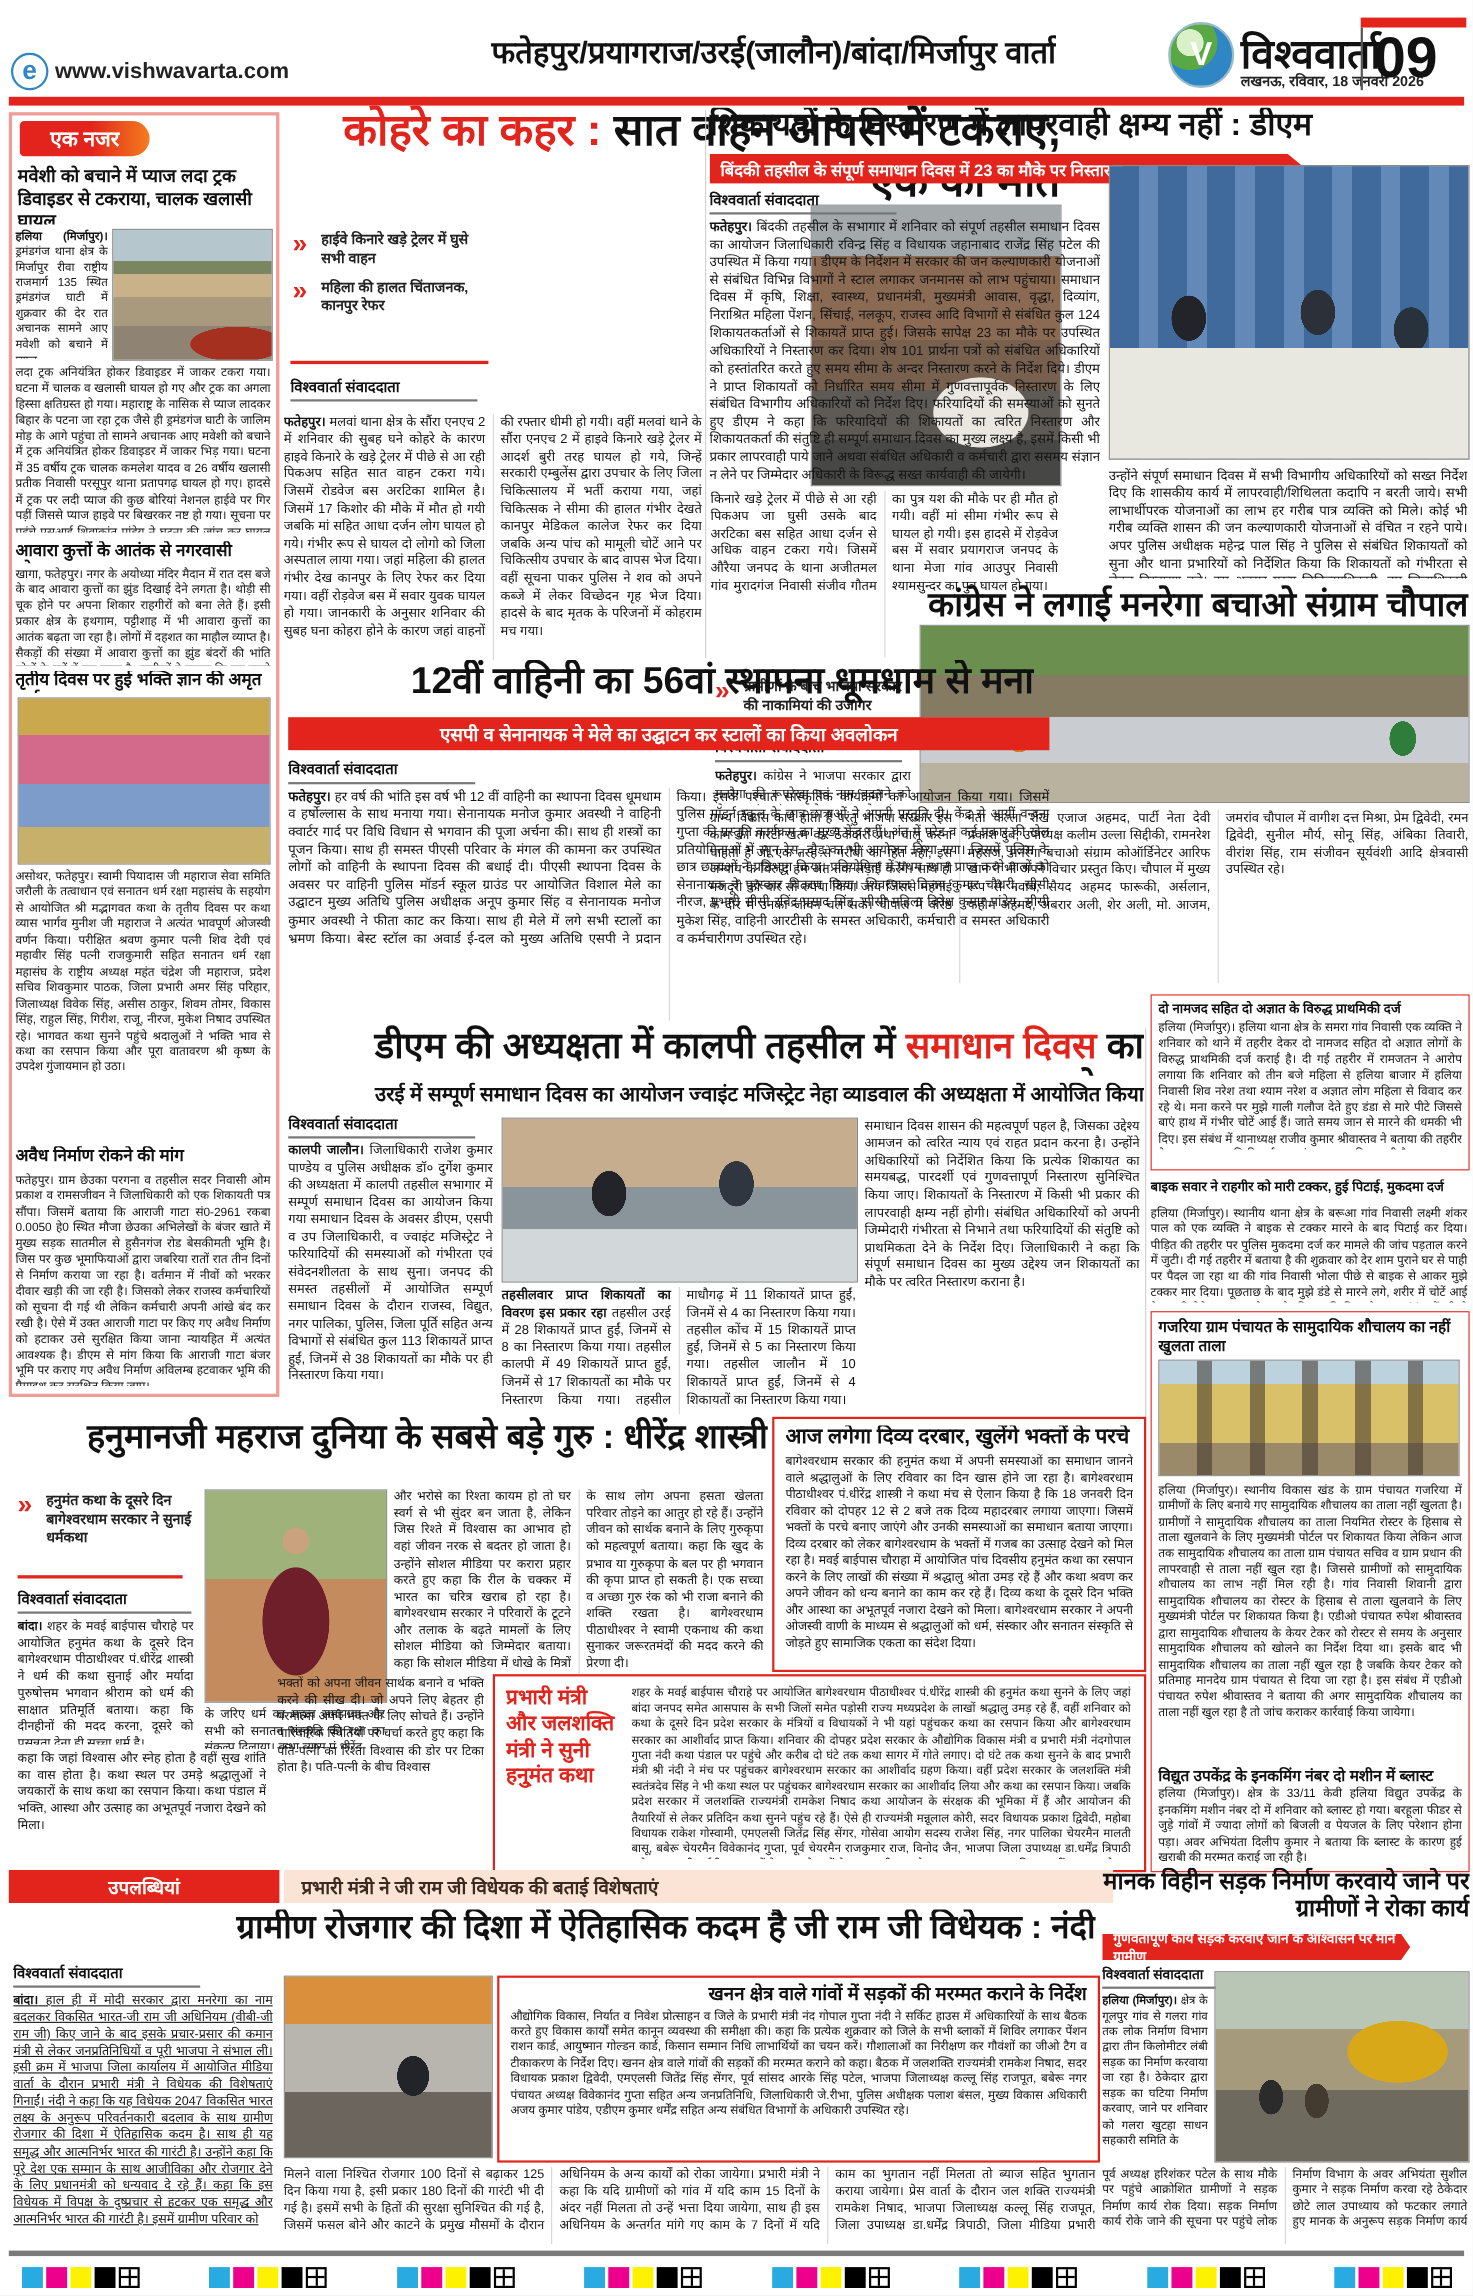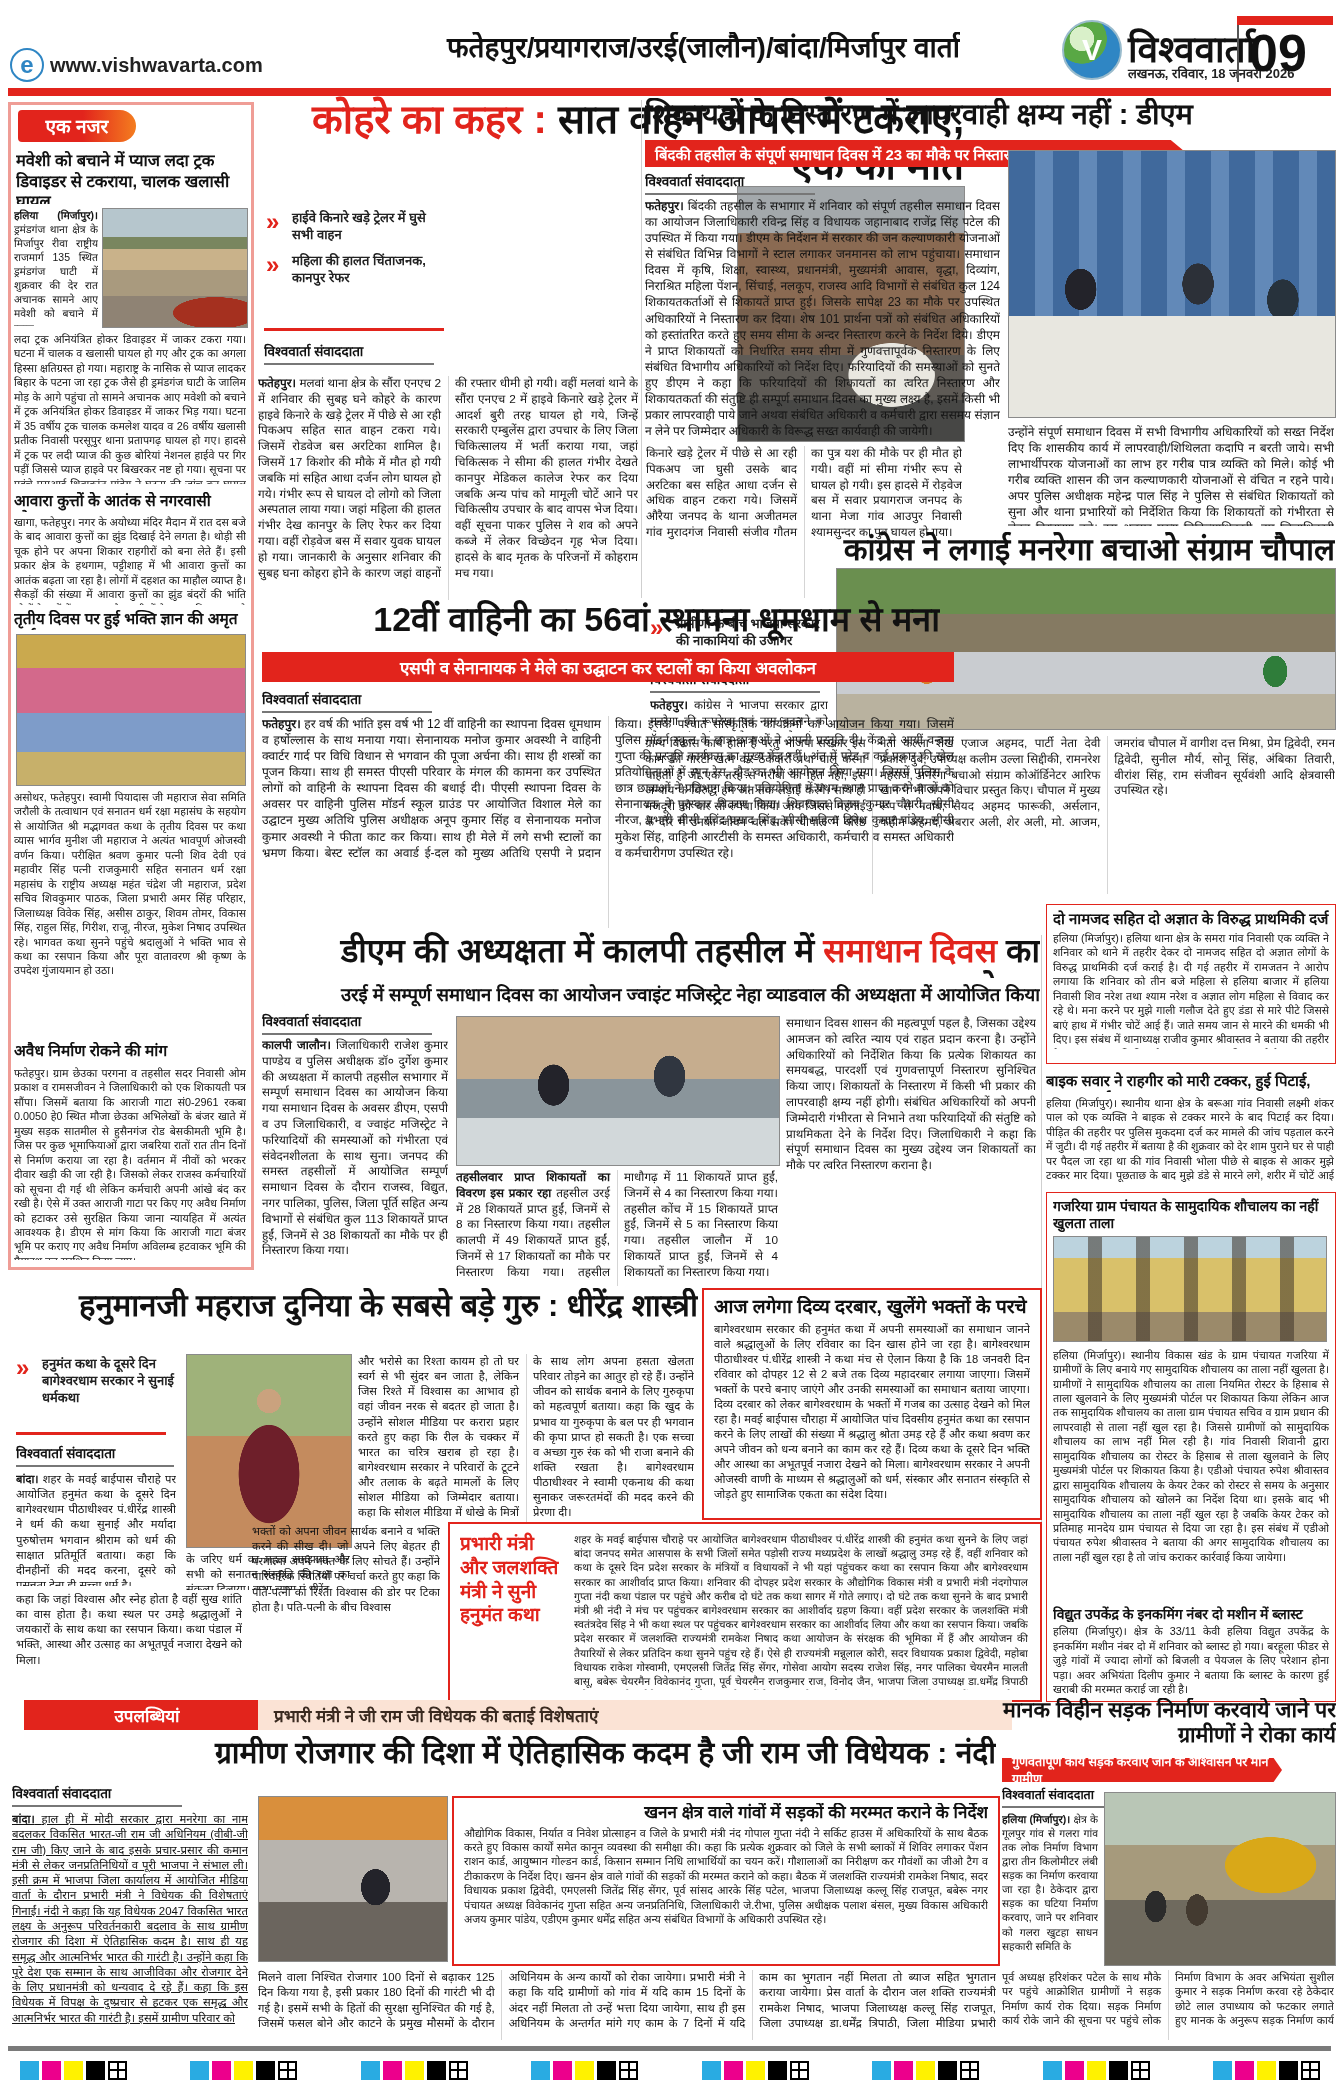--- a/index.html
+++ b/index.html
@@ -49,23 +49,23 @@
     radial-gradient(18px 26px at 22% 66%,#2b2b2b 0 60%,rgba(0,0,0,0) 61%),
     radial-gradient(18px 26px at 40% 68%,#433a30 0 60%,rgba(0,0,0,0) 61%),
     linear-gradient(180deg,#b9c6b6 0 30%,#a69a7c 30% 62%,#6f6a5e 62% 100%);}
   
   .masthead{font-weight:bold;font-size:37px;color:#111;}
   .globe{width:56px;height:56px;border-radius:50%;display:flex;align-items:center;justify-content:center;
          background:radial-gradient(circle at 32% 30%,#d9f0c9 0 22%,#59a845 23% 45%,#2f86c4 46% 75%,#1d5f93 100%);
          color:#fff;font-weight:bold;font-size:30px;border:2px solid #9bc;}
   .ek-label{background:linear-gradient(90deg,#e2241c 55%,#f47d1f);color:#fff;font-weight:bold;font-size:19px;
             display:flex;align-items:center;justify-content:center;border-radius:4px 16px 16px 4px;}
-  .tag-red{background:#e2241c;color:#fff;font-weight:bold;font-size:17px;display:flex;align-items:center;justify-content:center;margin-left:16px;}
+  .tag-red{background:#e2241c;color:#fff;font-weight:bold;font-size:17px;display:flex;align-items:center;justify-content:center;}
   .banner-cream{background:#fbe3d5;color:#3a2a20;font-weight:bold;font-size:17px;display:flex;align-items:center;padding-left:16px;}
-  .mini-title{font-weight:bold;font-size:15px;line-height:1.2;color:#111;overflow:hidden;}
+  .mini-title{font-weight:bold;font-size:12px;line-height:1.2;color:#111;overflow:hidden;}
   .regline{position:absolute;display:flex;justify-content:space-between;align-items:center;}
   .reg-swatch{width:19px;height:19px;margin-right:3px;}
   .reg-icon{width:19px;height:19px;border:2px solid #000;box-sizing:border-box;
             background:linear-gradient(#000,#000) center/2px 100% no-repeat,linear-gradient(#000,#000) center/100% 2px no-repeat;}
   .reg-group{display:flex;align-items:center;}
 </style>
 </head>
 <body>
 
 <div class="page">

